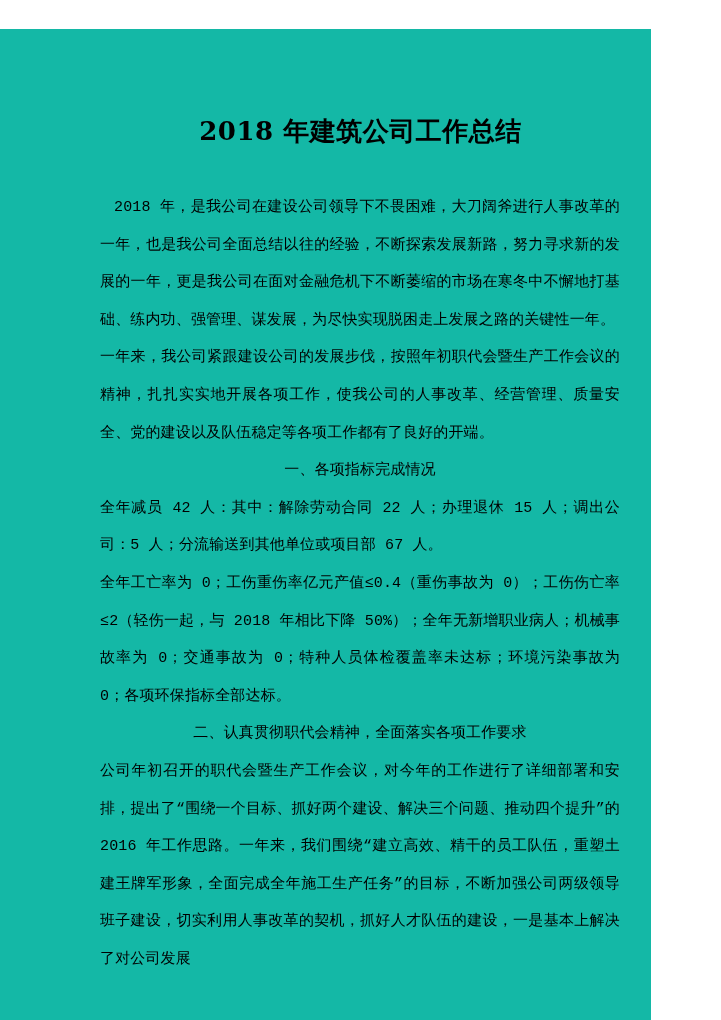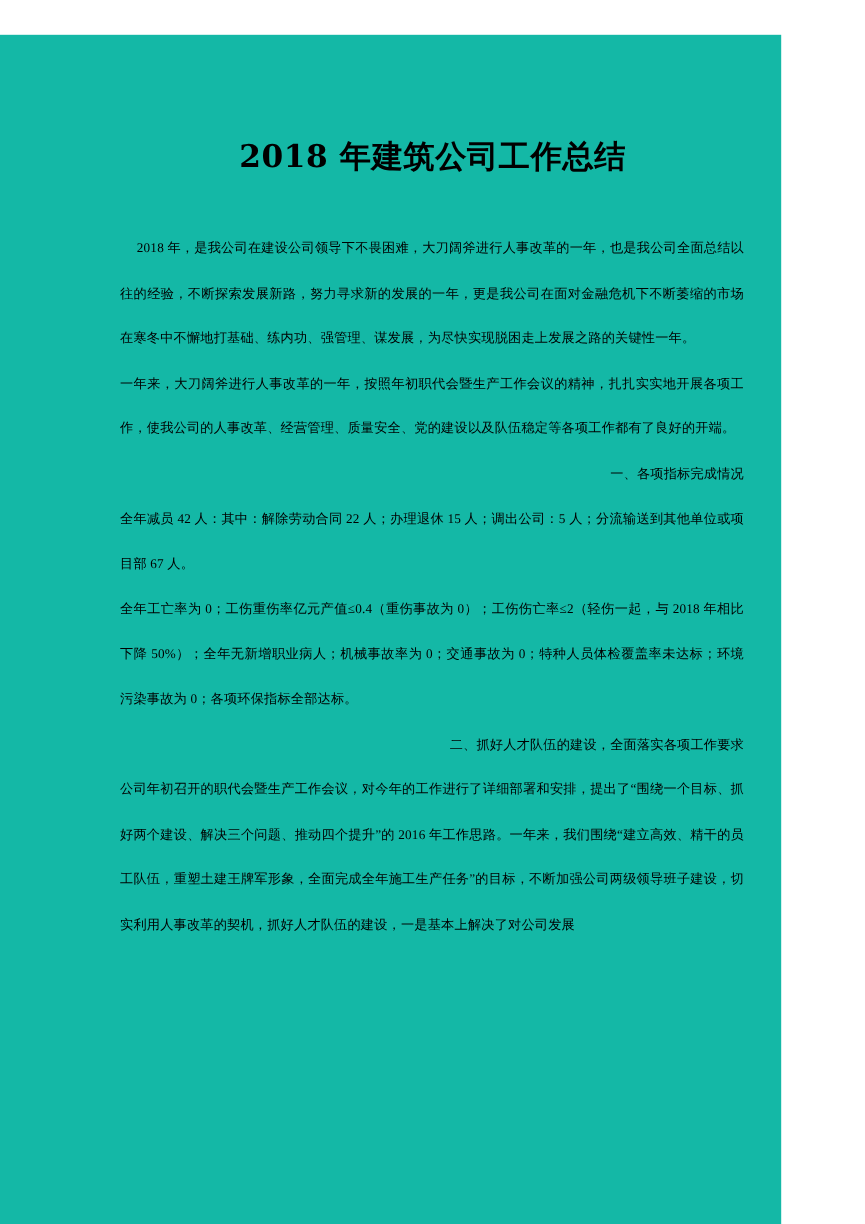--- a/index.html
+++ b/index.html
@@ -42,55 +42,55 @@
   .body-block {
     position: absolute;
     top: 160px;
     left: 100px;
     width: 520px;
   }
 
   .para {
     margin: 0;
     padding: 0;
-    font-size: 11px;
+    font-size: 15px;
     line-height: 37.6px;
     text-align: justify;
     text-justify: inter-ideograph;
-    font-family: Liberation Serif, serif;
+    font-family: Liberation Mono, monospace;
     letter-spacing: 0.15px;
     word-break: break-all;
   }
 
   .para.indent-sm {
     text-indent: 14px;
   }
 
   .para.heading-line {
-    text-align: right;
+    text-align: center;
   }
 </style>
 </head>
 <body>
 
 <div class="page">
 
   <div class="doc-title">2018 年建筑公司工作总结</div>
 
   <div class="body-block">
 
     <p class="para indent-sm">2018 年，是我公司在建设公司领导下不畏困难，大刀阔斧进行人事改革的一年，也是我公司全面总结以往的经验，不断探索发展新路，努力寻求新的发展的一年，更是我公司在面对金融危机下不断萎缩的市场在寒冬中不懈地打基础、练内功、强管理、谋发展，为尽快实现脱困走上发展之路的关键性一年。</p>
 
-    <p class="para">一年来，大刀阔斧进行人事改革的一年，按照年初职代会暨生产工作会议的精神，扎扎实实地开展各项工作，使我公司的人事改革、经营管理、质量安全、党的建设以及队伍稳定等各项工作都有了良好的开端。</p>
+    <p class="para">一年来，我公司紧跟建设公司的发展步伐，按照年初职代会暨生产工作会议的精神，扎扎实实地开展各项工作，使我公司的人事改革、经营管理、质量安全、党的建设以及队伍稳定等各项工作都有了良好的开端。</p>
 
     <p class="para heading-line">一、各项指标完成情况</p>
 
     <p class="para">全年减员 42 人：其中：解除劳动合同 22 人；办理退休 15 人；调出公司：5 人；分流输送到其他单位或项目部 67 人。</p>
 
     <p class="para">全年工亡率为 0；工伤重伤率亿元产值≤0.4（重伤事故为 0）；工伤伤亡率≤2（轻伤一起，与 2018 年相比下降 50%）；全年无新增职业病人；机械事故率为 0；交通事故为 0；特种人员体检覆盖率未达标；环境污染事故为 0；各项环保指标全部达标。</p>
 
-    <p class="para heading-line">二、抓好人才队伍的建设，全面落实各项工作要求</p>
+    <p class="para heading-line">二、认真贯彻职代会精神，全面落实各项工作要求</p>
 
     <p class="para">公司年初召开的职代会暨生产工作会议，对今年的工作进行了详细部署和安排，提出了“围绕一个目标、抓好两个建设、解决三个问题、推动四个提升”的 2016 年工作思路。一年来，我们围绕“建立高效、精干的员工队伍，重塑土建王牌军形象，全面完成全年施工生产任务”的目标，不断加强公司两级领导班子建设，切实利用人事改革的契机，抓好人才队伍的建设，一是基本上解决了对公司发展</p>
 
   </div>
 
 </div>
 
 </body></html>

